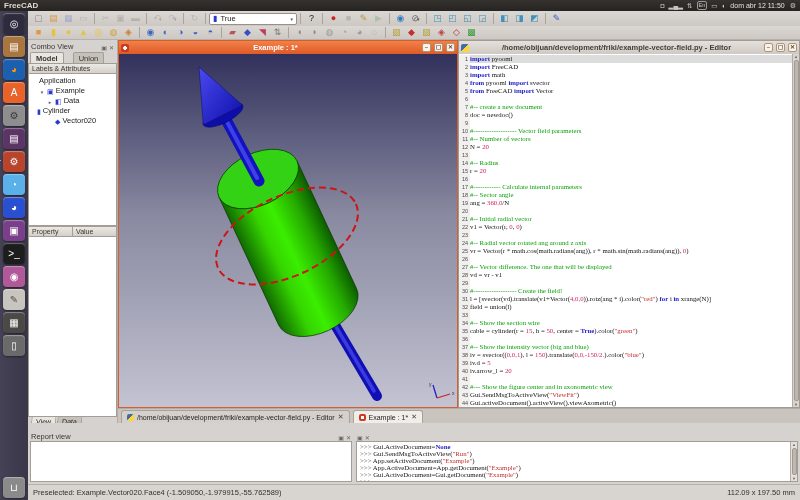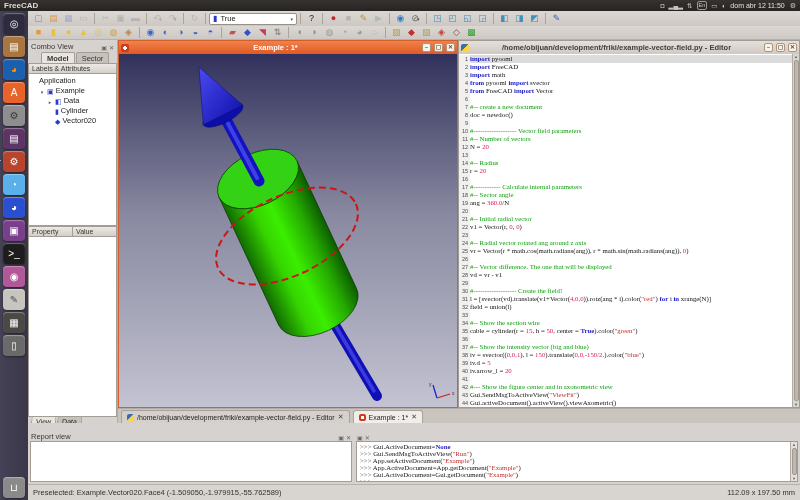--- a/index.html
+++ b/index.html
@@ -34,21 +34,21 @@
   .combo{height:12px;width:88px;background:#fff;border:1px solid #979189;border-radius:2px;display:flex;align-items:center;font-size:7.5px;padding:0 3px;gap:3px;flex:none}
   .cic{color:#2a3ad0;font-size:8px;line-height:1}
   .clb{flex:1}
   .car{font-size:5px;color:#555}
 
   
   #combo-view{left:28px;top:40px;width:90px;height:390px;background:#d6d2cf;border-right:1px solid #b2aca5;display:flex;flex-direction:column}
   .dockhead{height:11px;display:flex;align-items:flex-end;padding:0 3px;font-size:7.5px;color:#3a3733;gap:2px;flex:none}
   .dockhead .htitle{flex:1;overflow:hidden;white-space:nowrap}
   .hic{font-size:6px;color:#6a655f;line-height:1}
-  #cv-tabs{display:flex;padding:0 13px;gap:1px;height:12px;flex:none;align-items:center}
+  #cv-tabs{display:flex;padding:0 2px;gap:9px;height:12px;flex:none;align-items:center}
   .cvtab{font-size:7.5px;padding:0 5px;height:11px;line-height:11px;border:1px solid #a39d96;border-bottom:none;border-radius:2px 2px 0 0;background:#c6c1bb;color:#3a3733}
   .cvtab.active{background:#e9e6e2;font-weight:bold}
   #tree-header{height:11px;flex:none;background:linear-gradient(#ece8e4,#d4cfc9);border:1px solid #a39d96;font-size:7px;padding:0 3px;display:flex;align-items:center;color:#3a3733}
   #tree-box{height:152px;flex:none;background:#fff;border:1px solid #a39d96;border-top:none;overflow:hidden;padding-top:1px}
   .trow{display:flex;align-items:flex-end;height:10px;font-size:7.5px;gap:2px;white-space:nowrap}
   .trow .exp{width:6px;font-size:5px;color:#555;text-align:center;flex:none}
   .tico{font-size:7px;line-height:1}
   .tlbl.b{font-weight:normal}
   #prop-head{height:11px;flex:none;display:flex}
   .phcell{flex:1;background:linear-gradient(#ece8e4,#d4cfc9);border:1px solid #a39d96;border-left-width:0;font-size:7px;display:flex;align-items:center;padding:0 3px;color:#3a3733}
@@ -362,39 +362,39 @@
   </div>
 
 <div id="combo-view" class="abs">
   <div class="dockhead">
     <span class="htitle">Combo View</span>
     <span class="hic">▣</span>
     <span class="hic">✕</span>
   </div>
   <div id="cv-tabs">
     <span class="cvtab active">Model</span>
-    <span class="cvtab">Sector</span>
+    <span class="cvtab">Union</span>
   </div>
   <div id="tree-header">Labels &amp; Attributes</div>
   <div id="tree-box">
       <div class="trow" style="padding-left: 2px;">
         <span class="exp"></span>
         <span class="tlbl">Application</span>
       </div>
       <div class="trow" style="padding-left: 10px;">
         <span class="exp">▾</span>
         <span class="tico" style="color: rgb(42, 58, 208);">▣</span>
         <span class="tlbl b">Example</span>
       </div>
       <div class="trow" style="padding-left: 18px;">
         <span class="exp">▸</span>
         <span class="tico" style="color: rgb(42, 58, 208);">◧</span>
         <span class="tlbl">Data</span>
       </div>
-      <div class="trow" style="padding-left: 18px;">
+      <div class="trow" style="">
         <span class="exp"></span>
         <span class="tico" style="color: rgb(42, 58, 208);">▮</span>
         <span class="tlbl">Cylinder</span>
       </div>
       <div class="trow" style="padding-left: 18px;">
         <span class="exp"></span>
         <span class="tico" style="color: rgb(42, 58, 208);">◆</span>
         <span class="tlbl b">Vector020</span>
       </div>
     </div>

